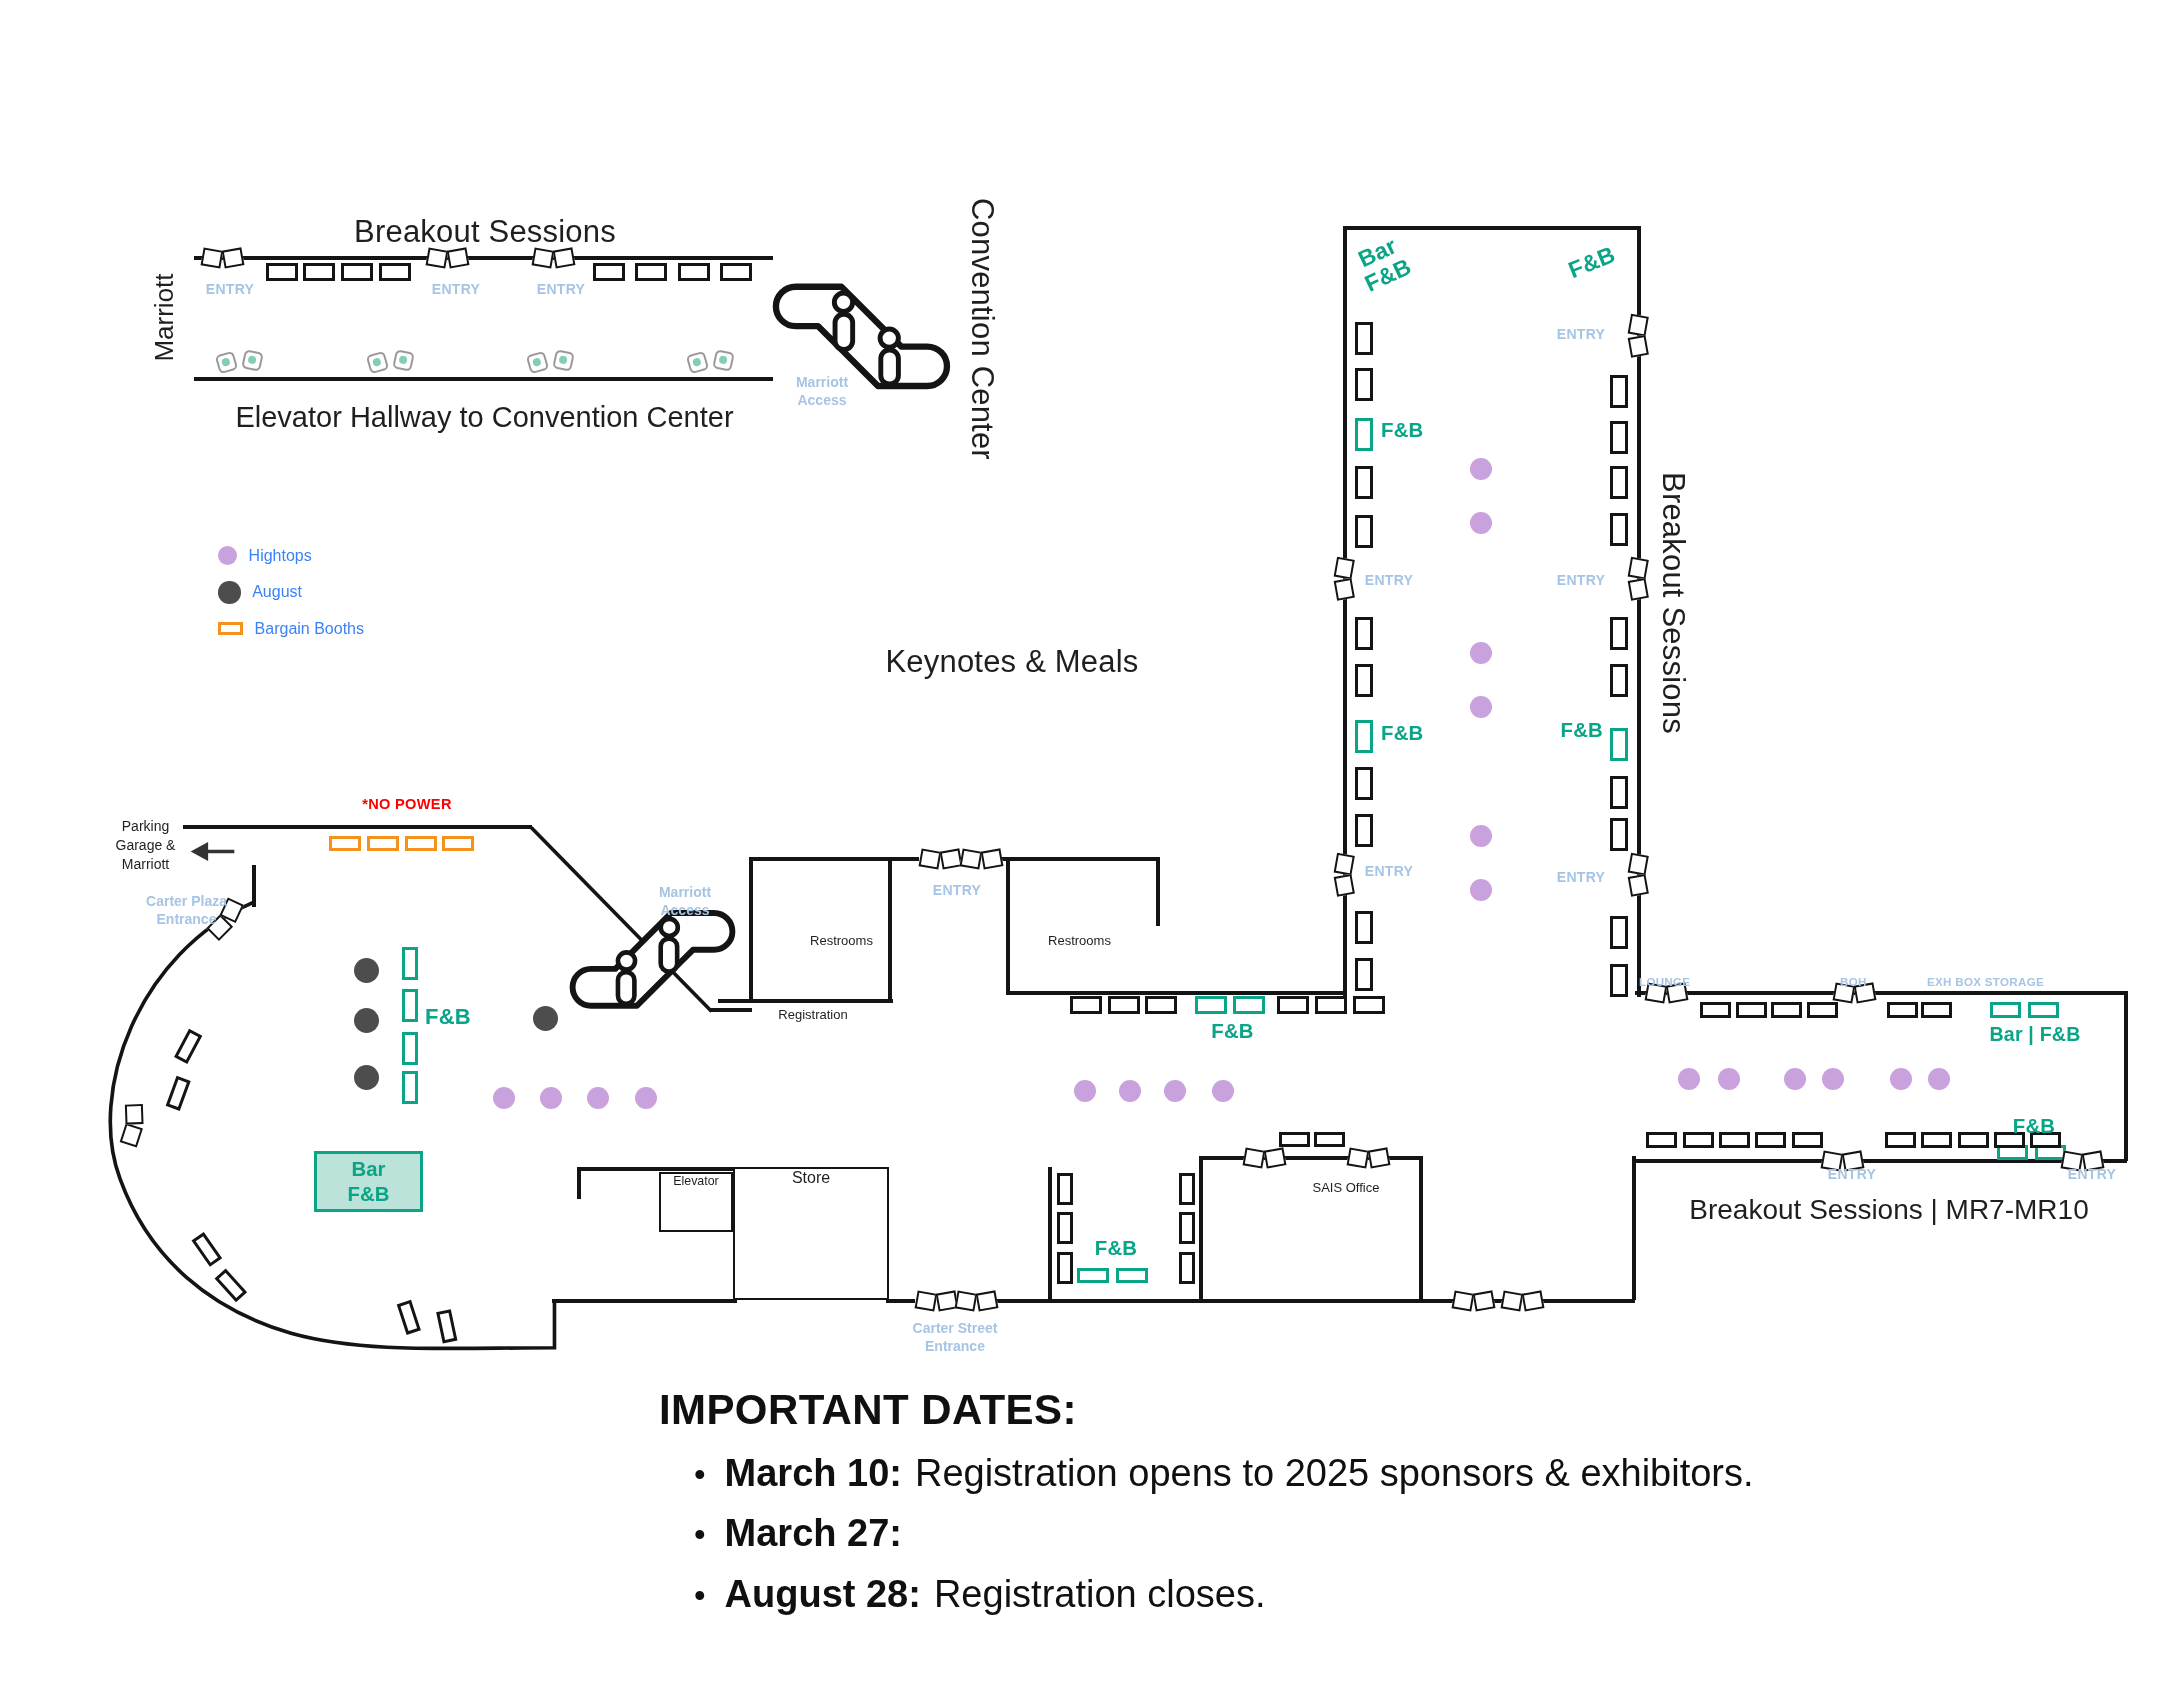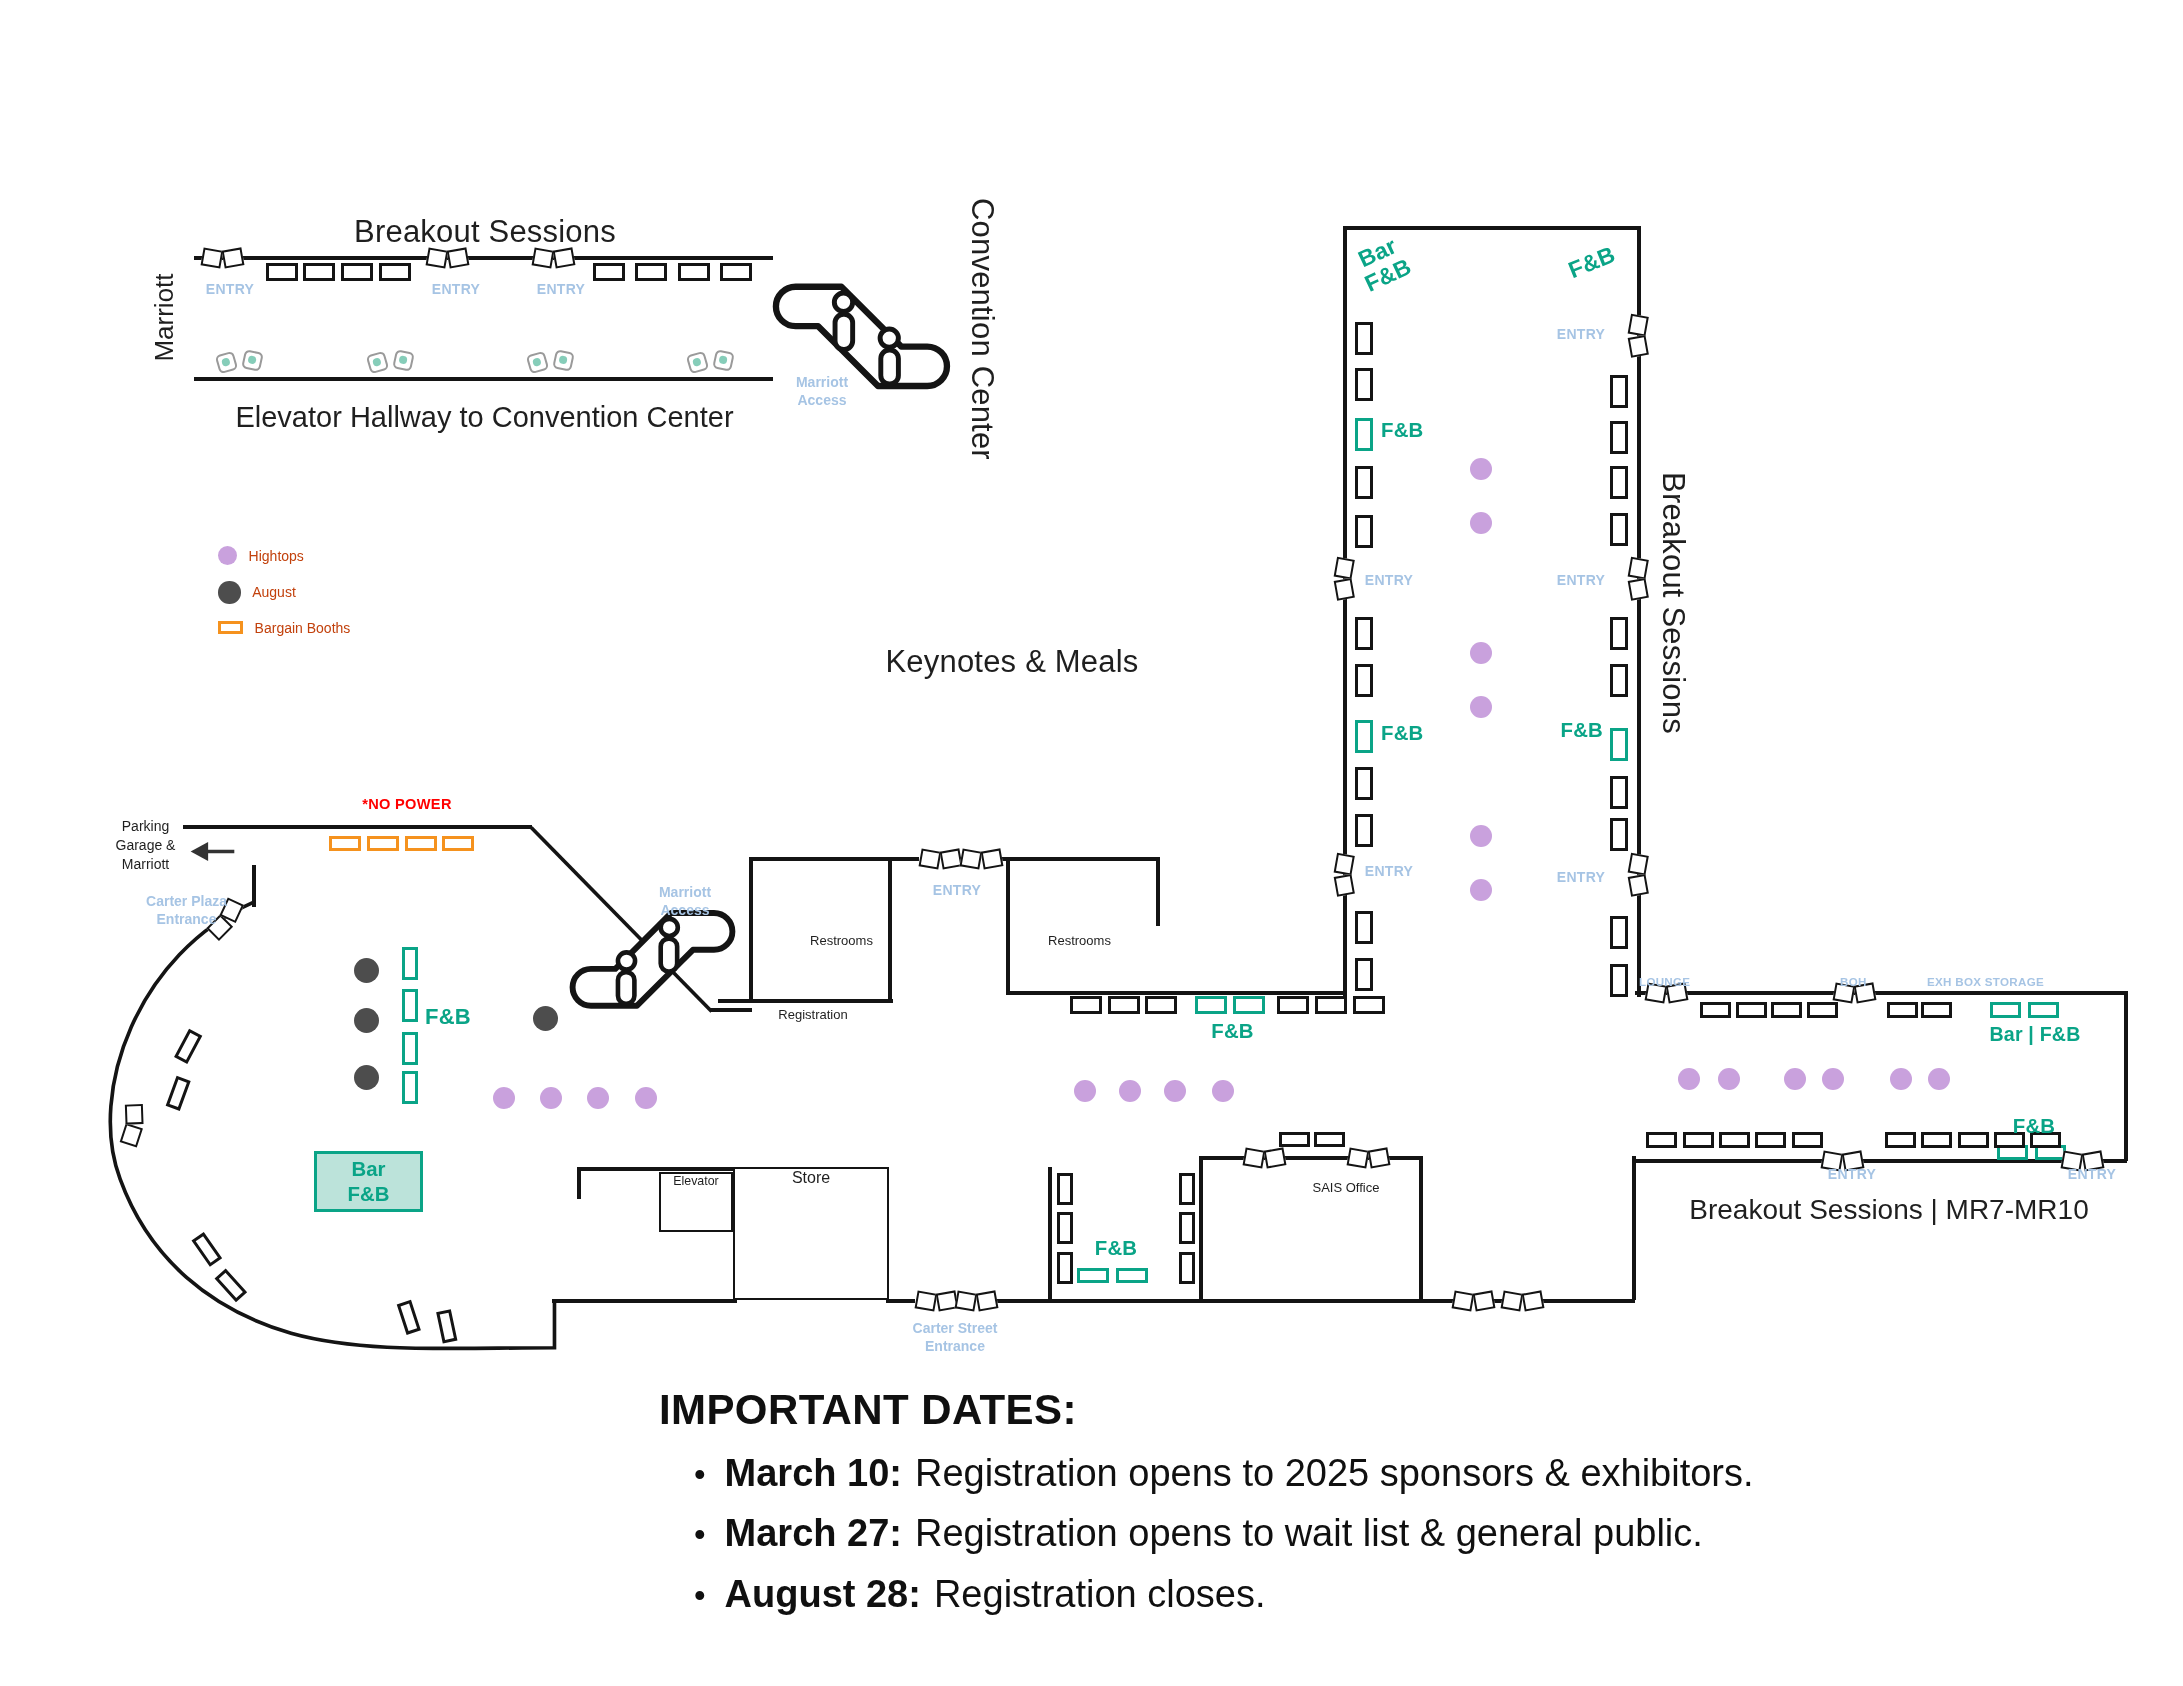--- a/index.html
+++ b/index.html
@@ -39,21 +39,21 @@
   .entry{position:absolute;font-size:14px;font-weight:700;color:var(--blue);text-align:center;letter-spacing:0.3px;}
   .access{position:absolute;font-size:14px;font-weight:700;color:var(--blue);text-align:center;line-height:1.3;}
   .blue-tag{position:absolute;font-size:11.6px;font-weight:700;color:var(--blue);letter-spacing:0.3px;}
   .fb-lbl{position:absolute;font-size:20.4px;font-weight:800;color:var(--teal);letter-spacing:0.2px;}
   .red-lbl{position:absolute;font-size:14.6px;font-weight:800;color:var(--red);text-align:center;letter-spacing:0.3px;}
   .room{position:absolute;border:2.9px solid var(--ink);background:#fff;display:flex;align-items:flex-start;justify-content:center;color:#1f1f1f;}
   .barfb-box{position:absolute;border:3.6px solid var(--teal);background:#BCE3DA;display:flex;flex-direction:column;align-items:center;justify-content:center;font-weight:800;color:var(--teal);font-size:20.4px;line-height:1.2;}
   .legend{position:absolute;}
   .legend .lrow{display:flex;align-items:center;gap:11.6px;margin-bottom:16px;}
   .legend .sw{display:inline-block;flex:none;}
-  .legend .ltext{font-size:14px;color:#c2410c;}
+  .legend .ltext{font-size:16px;color:#3b82f6;}
   .dates{position:absolute;left:659px;top:1386px;color:#101010;}
   .dates h2{font-size:42px;font-weight:800;letter-spacing:0.4px;}
   .dates ul{list-style:none;margin:17.5px 0 0 35px;}
   .dates li{font-size:38px;margin:17.5px 0;display:flex;align-items:baseline;}
   .dates li::before{content:"\2022";font-size:33px;margin-right:19px;}
   .dates .d{font-weight:800;margin-right:13px;white-space:nowrap;}
 </style>
 </head>
 <body>
 
@@ -422,21 +422,20 @@
 
   <div class="dates">
     <h2>IMPORTANT DATES:</h2>
     <ul>
       <li>
         <span class="d">March 10:</span>
         <span>Registration opens to 2025 sponsors &amp; exhibitors.</span>
       </li>
       <li>
         <span class="d">March 27:</span>
-        <span>Registration opens to wait list &amp; general public.</span>
       </li>
       <li>
         <span class="d">August 28:</span>
         <span>Registration closes.</span>
       </li>
     </ul>
   </div>
 
 </div>
 

